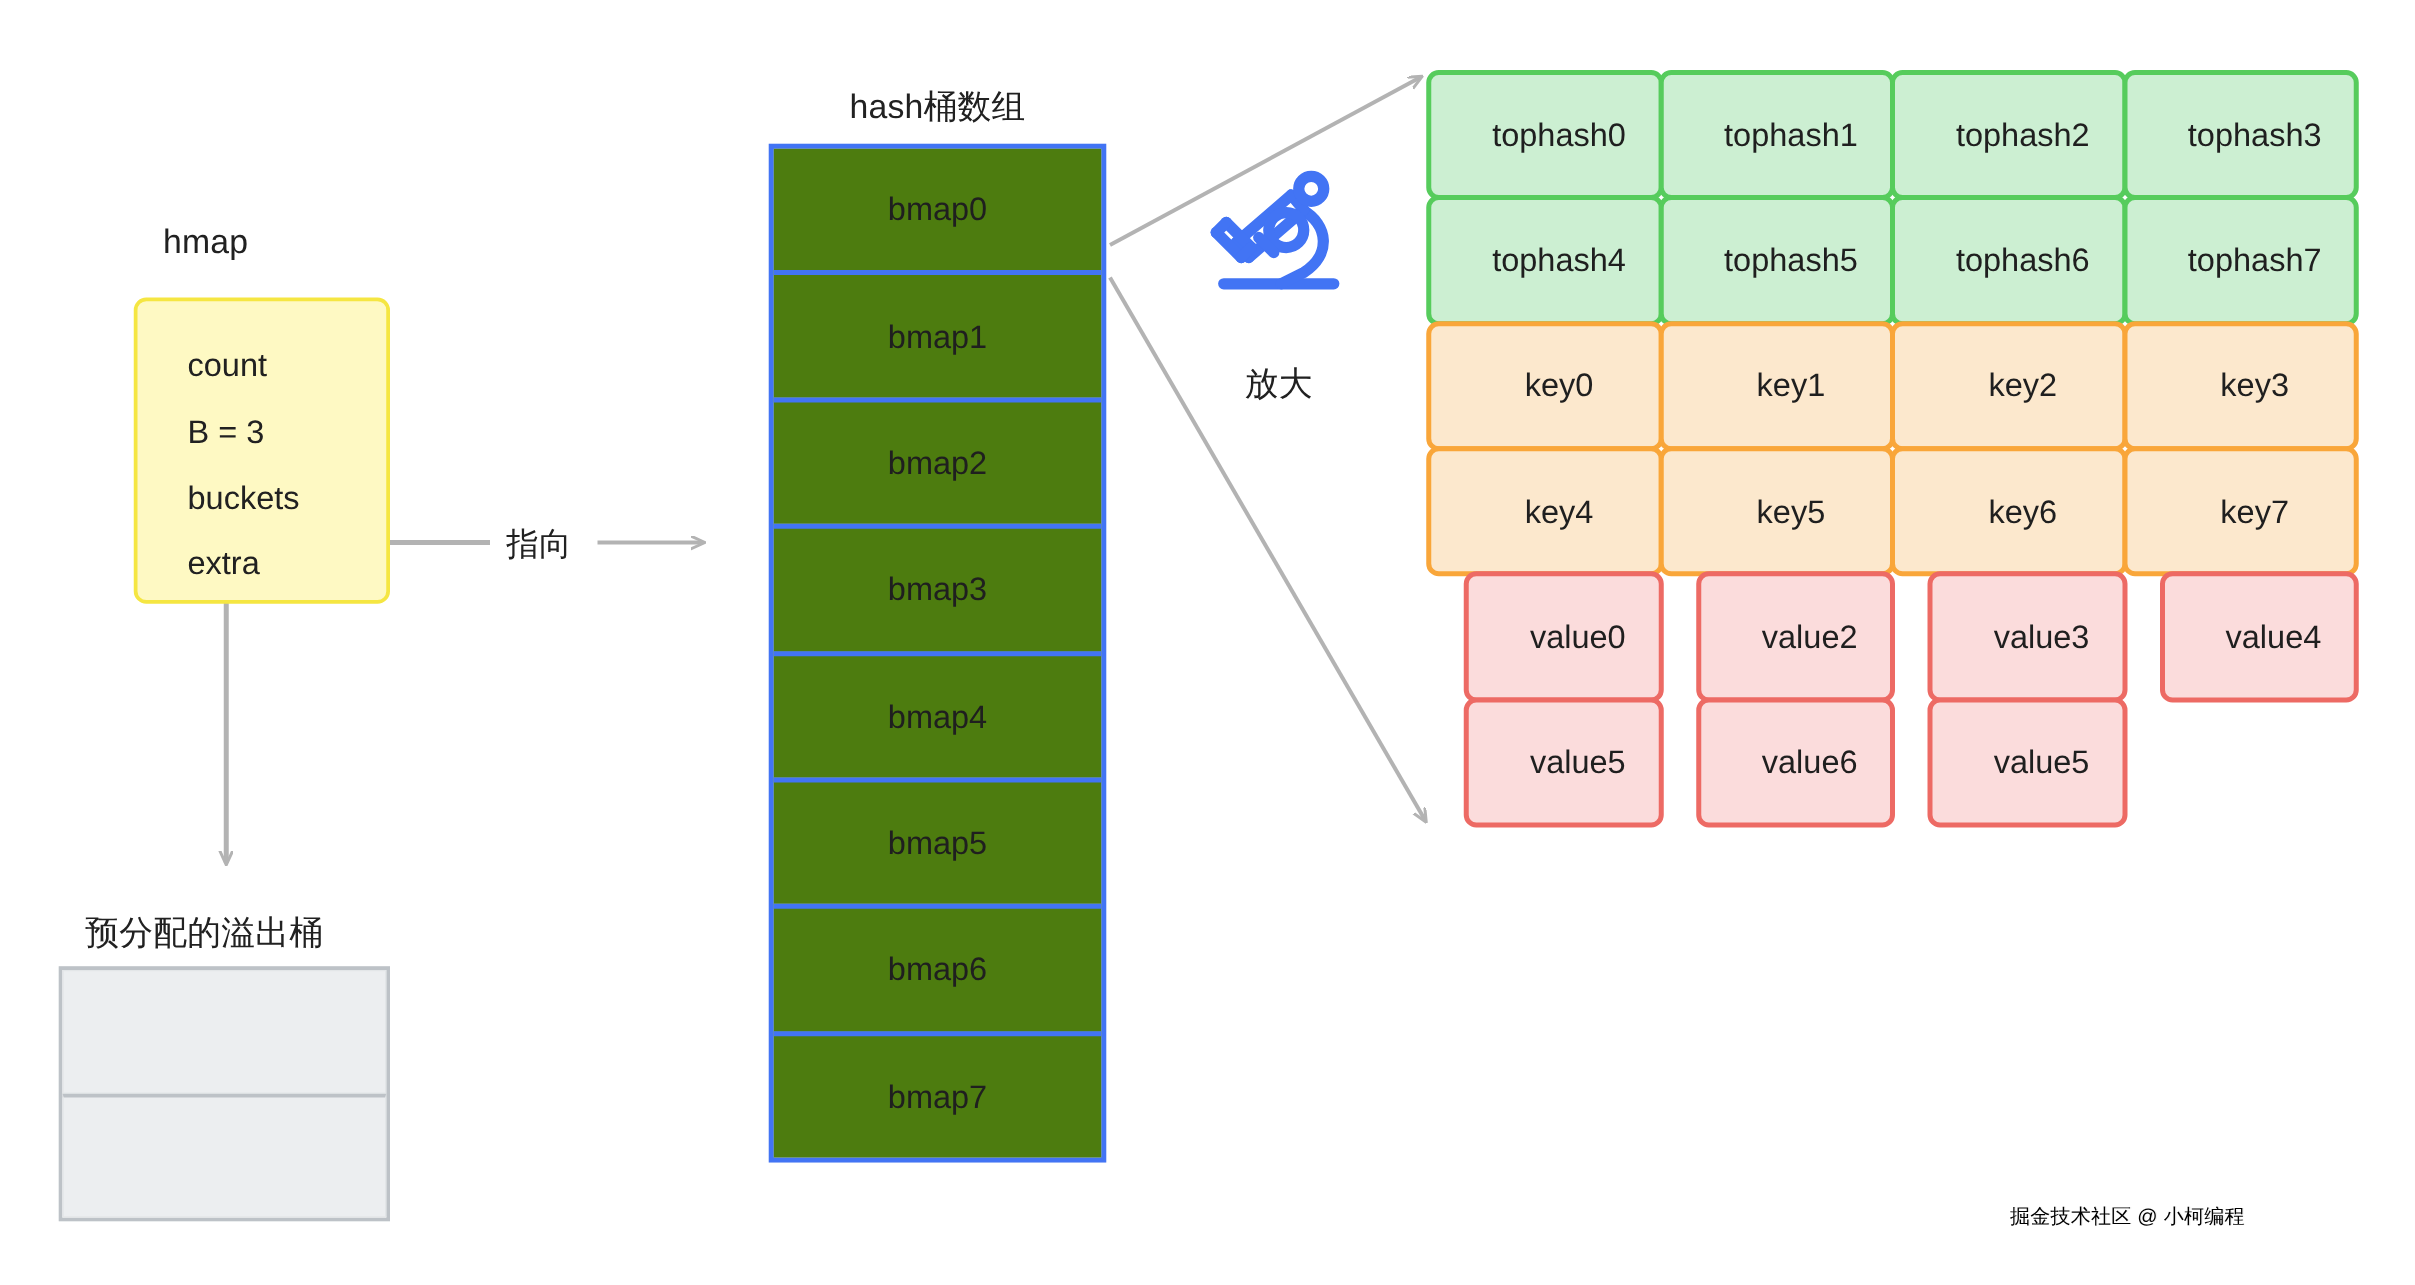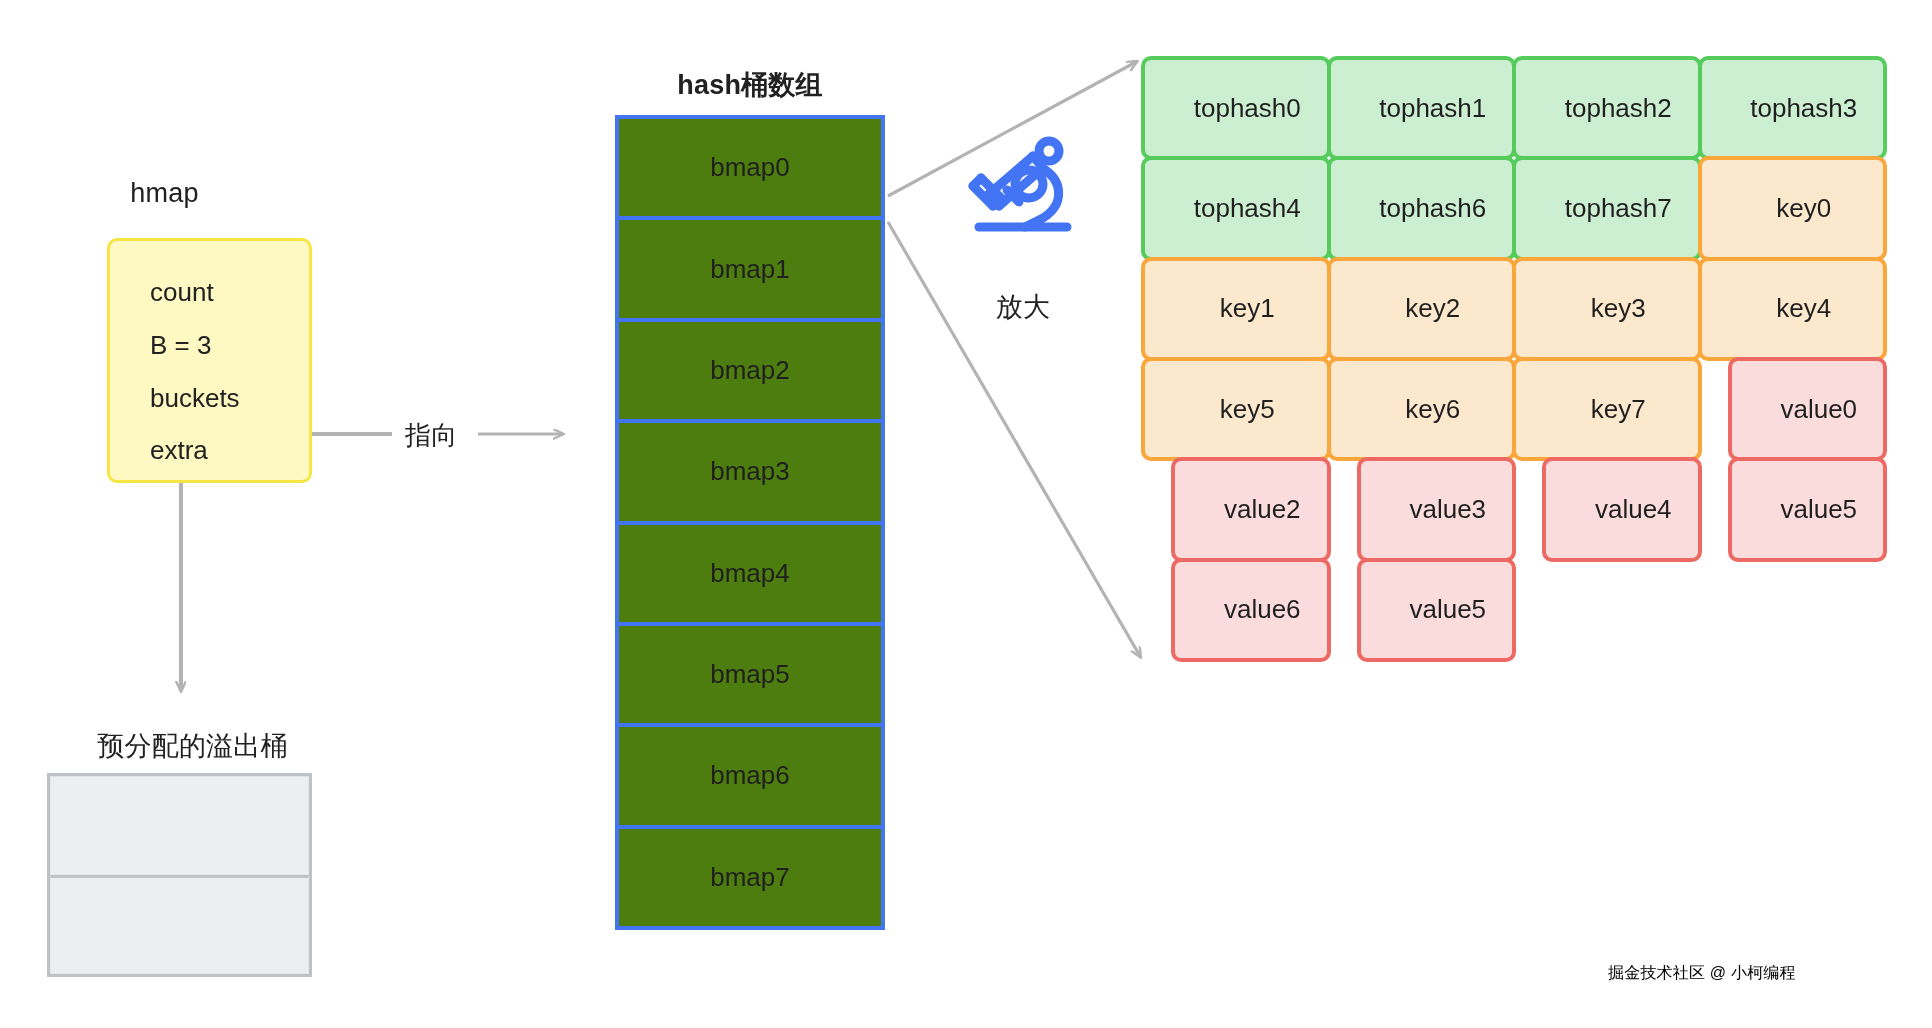--- a/index.html
+++ b/index.html
@@ -53,21 +53,21 @@
     color: #212121;
     white-space: nowrap;
   }
   #hmap-f0 { top: 36px; }
   #hmap-f1 { top: 89px; }
   #hmap-f2 { top: 142px; }
   #hmap-f3 { top: 194px; }
 
   
   #overflow-title {
-    left: 60px; top: 770px; width: 265px;
+    left: 31px; top: 770px; width: 265px;
     text-align: center;
     font-size: 27px;
     top: 728px;
   }
   #overflow-box {
     left: 47px; top: 773px;
     width: 265px; height: 204px;
     border: 3px solid #bdc2c7;
     box-sizing: border-box;
     background: #eceef0;
@@ -88,21 +88,20 @@
   #pointer-label {
     left: 405px; top: 418px;
     font-size: 26px;
   }
 
   
   #bmap-title {
     left: 615px; top: 67px; width: 270px;
     text-align: center;
     font-size: 27px;
-    font-weight: bold;
   }
   #bmap-col {
     left: 615px; top: 115px;
     width: 270px; height: 815px;
     border: 4px solid #4274f4;
     box-sizing: border-box;
     background: #dde5fb;
     display: flex;
     flex-direction: column;
   }
@@ -261,20 +260,21 @@
 
   <div class="lbl" id="magnify-label">放大</div>
 
   <div class="abs" id="detail-grid">
     <div class="dcell tophash">tophash0</div>
     <div class="dcell tophash">tophash1</div>
     <div class="dcell tophash">tophash2</div>
     <div class="dcell tophash">tophash3</div>
 
     <div class="dcell tophash">tophash4</div>
+    <div class="dcell tophash">tophash5</div>
     <div class="dcell tophash">tophash6</div>
     <div class="dcell tophash">tophash7</div>
 
     <div class="dcell key">key0</div>
     <div class="dcell key">key1</div>
     <div class="dcell key">key2</div>
     <div class="dcell key">key3</div>
 
     <div class="dcell key">key4</div>
     <div class="dcell key">key5</div>

